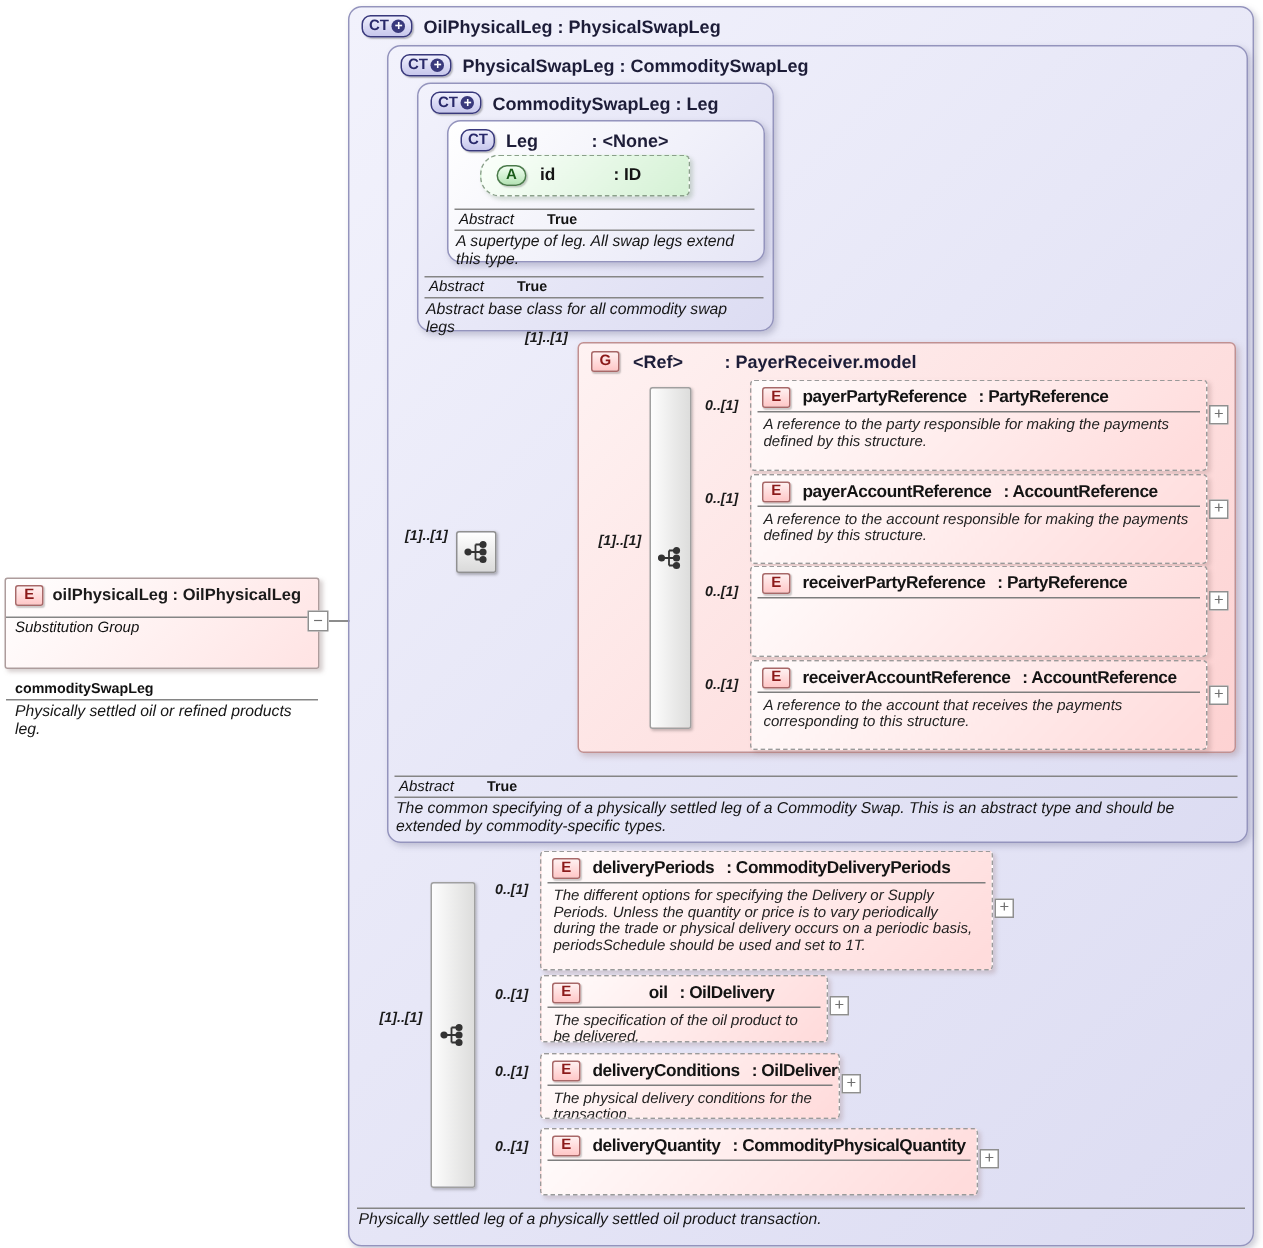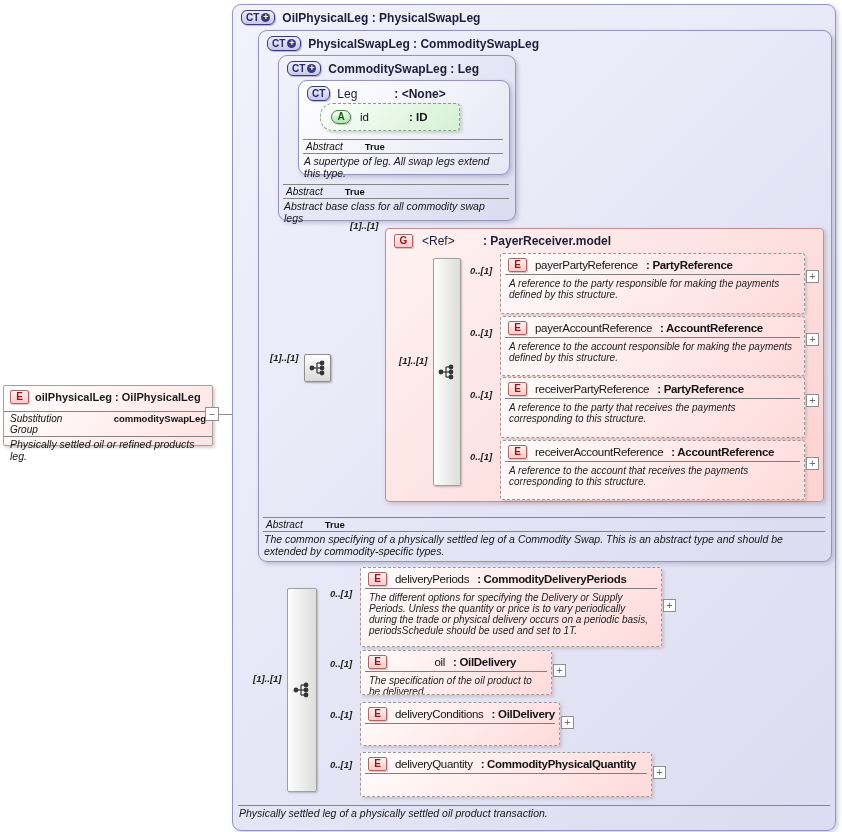--- a/index.html
+++ b/index.html
@@ -11,21 +11,21 @@
   #wires{position:absolute;left:0;top:0;width:842px;height:832px;}
 
   
   .ctbox{
     position:absolute;border:1px solid #9494bd;border-radius:9px;
     background:linear-gradient(135deg,#f2f2fc 0%,#dcdcf2 100%);
     box-shadow:2px 2px 4px rgba(110,110,140,.35);
   }
   .hdr{display:flex;align-items:center;gap:7px;padding:5px 8px 0 8px;white-space:nowrap;}
   .title{font-weight:bold;font-size:12px;color:#1d1d38;}
-  .tname{font-weight:normal;font-size:12px;color:#1d1d38;display:inline-block;}
+  .tname{font-weight:bold;font-size:12px;color:#1d1d38;display:inline-block;}
   .ttype{font-weight:bold;font-size:12px;color:#1d1d38;}
 
   
   .bct{
     display:inline-flex;align-items:center;gap:2px;padding:0 4px;height:13px;
     border:1.4px solid #39397c;border-radius:6px;
     background:linear-gradient(#efeffd,#c7c7ec);color:#28286a;
     font-size:10px;font-weight:bold;box-shadow:1px 1px 1px rgba(0,0,0,.25);
   }
   .bplus{
@@ -102,21 +102,21 @@
   
   #elem{
     position:absolute;left:3px;top:385px;width:208px;height:59px;
     border:1px solid #ad9c9c;border-radius:2px;
     background:linear-gradient(135deg,#ffffff 0%,#ffe3e3 100%);
     box-shadow:2px 2px 3px rgba(140,120,120,.35);
   }
   #elem .hdr{padding:4px 6px 0 6px;gap:6px;}
   #elem .title{font-size:11px;color:#1a1a1a;}
   #elem .meta{left:0;right:0;top:25px;}
-  #elem .meta-row{padding:1px 6px;gap:30px;}
+  #elem .meta-row{padding:1px 6px;gap:30px;flex-direction:column;}
   #elem .meta-desc{padding:2px 6px 0 6px;}
 
   
   #idattr{
     position:absolute;left:320px;top:103px;width:140px;height:28px;
     border:1px dashed #8aa08a;border-radius:13px 4px 4px 13px;
     background:linear-gradient(135deg,#fbfffb 0%,#d4f1d4 100%);
     box-shadow:2px 2px 3px rgba(110,140,110,.3);
     display:flex;align-items:center;gap:9px;padding:0 10px;box-sizing:border-box;
   }
@@ -275,21 +275,20 @@
   <div class="sq" style="left:806px;top:333px;">+</div>
 
   <div class="mult" style="left:470px;top:389px;">0..[1]</div>
   <div class="ebox" style="left:500px;top:377px;width:303px;height:59px;">
     <div class="hdr">
       <span class="bsm">E</span>
       <span class="tname">receiverPartyReference</span>
       <span class="ttype">: PartyReference</span>
     </div>
     <div class="eline"></div>
-    <div class="edesc">A reference to the party that receives the payments corresponding to this structure.</div>
   </div>
   <div class="sq" style="left:806px;top:394px;">+</div>
 
   <div class="mult" style="left:470px;top:451px;">0..[1]</div>
   <div class="ebox" style="left:500px;top:440px;width:303px;height:58px;">
     <div class="hdr">
       <span class="bsm">E</span>
       <span class="tname">receiverAccountReference</span>
       <span class="ttype">: AccountReference</span>
     </div>
@@ -340,20 +339,21 @@
   <div class="sq" style="left:553px;top:664px;">+</div>
 
   <div class="mult" style="left:330px;top:709px;">0..[1]</div>
   <div class="ebox" style="left:360px;top:702px;width:198px;height:42px;">
     <div class="hdr">
       <span class="bsm">E</span>
       <span class="tname">deliveryConditions</span>
       <span class="ttype">: OilDelivery</span>
     </div>
     <div class="eline"></div>
+    <div class="edesc">The physical delivery conditions for the transaction.</div>
   </div>
   <div class="sq" style="left:561px;top:716px;">+</div>
 
   <div class="mult" style="left:330px;top:759px;">0..[1]</div>
   <div class="ebox" style="left:360px;top:752px;width:290px;height:43px;">
     <div class="hdr">
       <span class="bsm">E</span>
       <span class="tname">deliveryQuantity</span>
       <span class="ttype">: CommodityPhysicalQuantity</span>
     </div>

